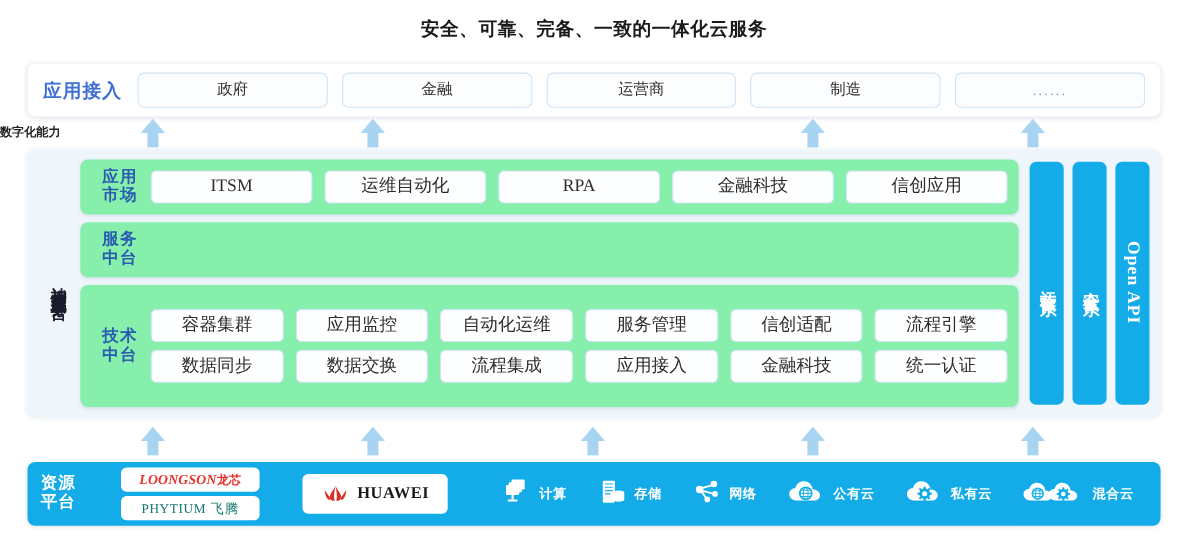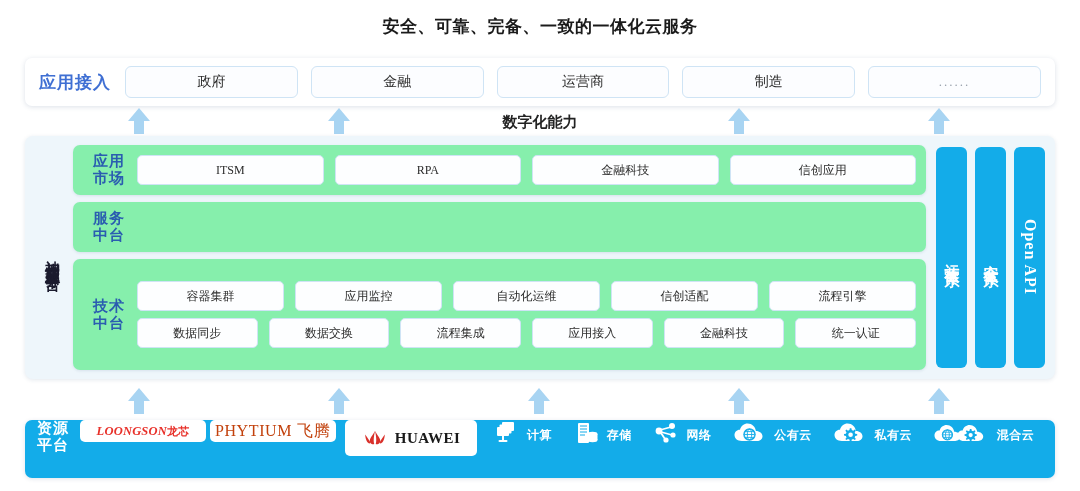--- a/index.html
+++ b/index.html
@@ -58,21 +58,21 @@
   .arrow .head {
     position: absolute; left: 0; top: 0;
     width: 0; height: 0;
     border-left: 11px solid transparent;
     border-right: 11px solid transparent;
     border-bottom: 13px solid #a8d4f2;
   }
 
   .cap-label {
     position: absolute; top: 113px; left: 0; width: 1080px;
-    text-align: center; font-size: 15px; font-weight: bold; color:#222;
+    text-align: left; font-size: 11px; font-weight: bold; color:#222;
   }
 
   
   .platform {
     position: absolute; left: 25px; top: 136px; width: 1030px; height: 243px;
     background: #eef6fb;
     border-radius: 8px;
     box-shadow: 0 1px 4px rgba(60,90,130,.14);
     display: flex; align-items: stretch;
     padding: 9px 10px;
@@ -107,21 +107,21 @@
   }
   .tier-rows { flex: 1; display: flex; flex-direction: column; gap: 7px; }
   .tier-row { display: flex; gap: 11px; }
   .cell {
     flex: 1;
     height: 30px; line-height: 28px;
     border: 1px solid #cfe4f5;
     border-radius: 5px;
     background: #fdfeff;
     text-align: center;
-    font-size: 12px; color:#2c2c2c;
+    font-size: 16px; color:#2c2c2c;
     white-space: nowrap;
   }
 
   
   .vbars {
     display: flex; gap: 8px;
     margin-left: 10px;
     padding: 2px 0;
   }
   .vbar {
@@ -134,43 +134,44 @@
     letter-spacing: 3px;
     white-space: nowrap;
   }
   .vbar.latin { letter-spacing: 1px; font-size: 16px; }
 
   
   .resource {
     position: absolute; left: 25px; top: 420px; width: 1030px; height: 58px;
     background: #13ACE9;
     border-radius: 7px;
-    display: flex; align-items: flex-start;
+    display: flex; align-items: center;
     padding: 0 10px 0 12px;
     box-shadow: 0 1px 4px rgba(60,90,130,.16);
+    gap: 30px;
   }
   .res-label {
     font-size: 15px; font-weight: bold; color:#fff;
     line-height: 1.15; text-align: center; white-space: nowrap;
     letter-spacing: 1px; margin-right: 11px;
   }
-  .logo-stack { display: flex; flex-direction: row; gap: 4px; margin-right: 9px; }
+  .logo-stack { display: flex; flex-direction: column; gap: 4px; margin-right: 9px; }
   .logo-box {
     background:#fff; border-radius: 5px;
     width: 126px; height: 22px;
     display: flex; align-items: center; justify-content: center;
   }
   .logo-box.tall { height: 36px; width: 132px; }
   .loongson {
     font-size: 12.5px; font-weight: bold; font-style: italic;
     color:#e8312a; letter-spacing: .2px; white-space: nowrap;
   }
   .loongson .cn { font-style: normal; font-size: 11px; }
   .phytium {
-    font-size: 16px; color:#c2410c; letter-spacing: .6px; white-space: nowrap;
+    font-size: 12px; color:#0f766e; letter-spacing: .6px; white-space: nowrap;
   }
   .phytium .cn { letter-spacing: 1px; }
   .huawei-wrap { display:flex; align-items:center; gap:7px; }
   .huawei-mark { width: 26px; height: 18px; display:block; }
   .huawei-text {
     font-size: 15px; font-weight: bold; color:#1a1a1a; letter-spacing: .5px;
   }
 
   .res-items { display: flex; flex: 1; align-items: center; justify-content: space-around; }
   .res-item { display: flex; align-items: center; gap: 7px; }
@@ -220,20 +221,21 @@
     <div class="platform-side">神州云鼎云服务平台</div>
     <div class="platform-body" id="platform-tiers">
         <div class="tier app">
           <div class="tier-label">
             <div>应用</div>
             <div>市场</div>
           </div>
           <div class="tier-rows">
             <div class="tier-row">
               <div class="cell">ITSM</div>
+              <div class="cell">运维自动化</div>
               <div class="cell">RPA</div>
               <div class="cell">金融科技</div>
               <div class="cell">信创应用</div>
             </div>
           </div>
         </div>
         <div class="tier svc">
           <div class="tier-label">
             <div>服务</div>
             <div>中台</div>
@@ -242,20 +244,21 @@
         <div class="tier tech">
           <div class="tier-label">
             <div>技术</div>
             <div>中台</div>
           </div>
           <div class="tier-rows">
             <div class="tier-row">
               <div class="cell">容器集群</div>
               <div class="cell">应用监控</div>
               <div class="cell">自动化运维</div>
+              <div class="cell">服务管理</div>
               <div class="cell">信创适配</div>
               <div class="cell">流程引擎</div>
             </div>
             <div class="tier-row">
               <div class="cell">数据同步</div>
               <div class="cell">数据交换</div>
               <div class="cell">流程集成</div>
               <div class="cell">应用接入</div>
               <div class="cell">金融科技</div>
               <div class="cell">统一认证</div>

